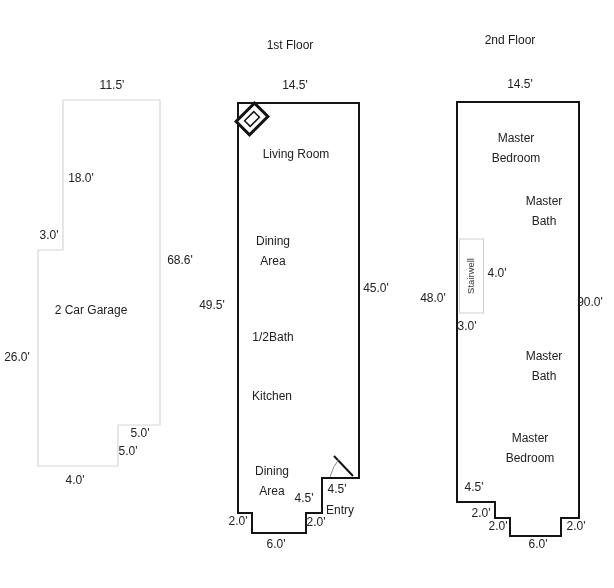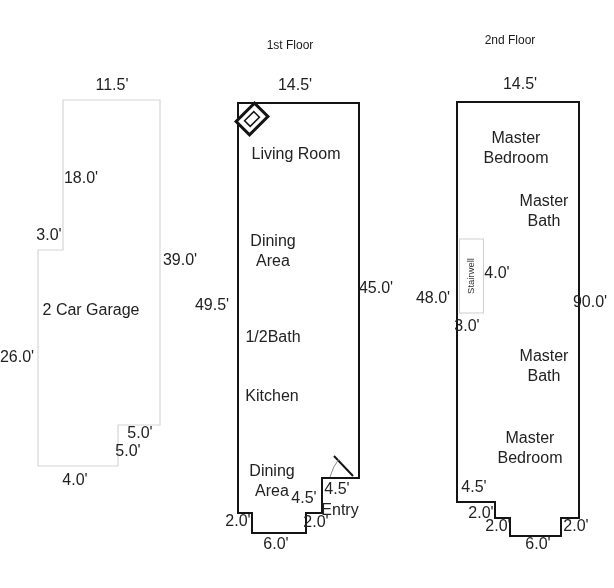--- a/index.html
+++ b/index.html
@@ -7,21 +7,21 @@
     position:relative;
     width:614px;height:588px;
     background:#ffffff;
     overflow:hidden;
     font-family:"Liberation Sans", sans-serif;
   }
   #plan-svg{position:absolute;left:0;top:0;}
   .lbl{
     position:absolute;
     transform:translate(-50%,-50%);
-    font-size:16px;
+    font-size:12px;
     line-height:20px;
     color:#222;
     white-space:pre-line;
     text-align:center;
     pointer-events:none;
   }
   .title{font-size:12px;color:#1a1a1a;}
   .rot{
     transform:translate(-50%,-50%) rotate(-90deg);
     font-size:9.5px;
@@ -51,21 +51,21 @@
 
     <g>
       <line x1="334" y1="456" x2="353" y2="476" stroke="#141414" stroke-width="2"></line>
       <path d="M330,477 Q333,466 339,459" fill="none" stroke="#8a8a8a" stroke-width="1"></path>
     </g>
   </svg>
 
   <div class="lbl" style="left:112px;top:85px">11.5'</div>
   <div class="lbl" style="left:81px;top:178px">18.0'</div>
   <div class="lbl" style="left:49px;top:235px">3.0'</div>
-  <div class="lbl" style="left:180px;top:260px">39.0'</div>
+  <div class="lbl" style="left:180px;top:260px">68.6'</div>
   <div class="lbl" style="left:91px;top:310px">2 Car Garage</div>
   <div class="lbl" style="left:17px;top:357px">26.0'</div>
   <div class="lbl" style="left:140px;top:433px">5.0'</div>
   <div class="lbl" style="left:128px;top:451px">5.0'</div>
   <div class="lbl" style="left:75px;top:480px">4.0'</div>
 
   <div class="lbl title" style="left:290px;top:45px">1st Floor</div>
   <div class="lbl" style="left:295px;top:85px">14.5'</div>
   <div class="lbl" style="left:296px;top:154px">Living Room</div>
   <div class="lbl" style="left:273px;top:251px">Dining

